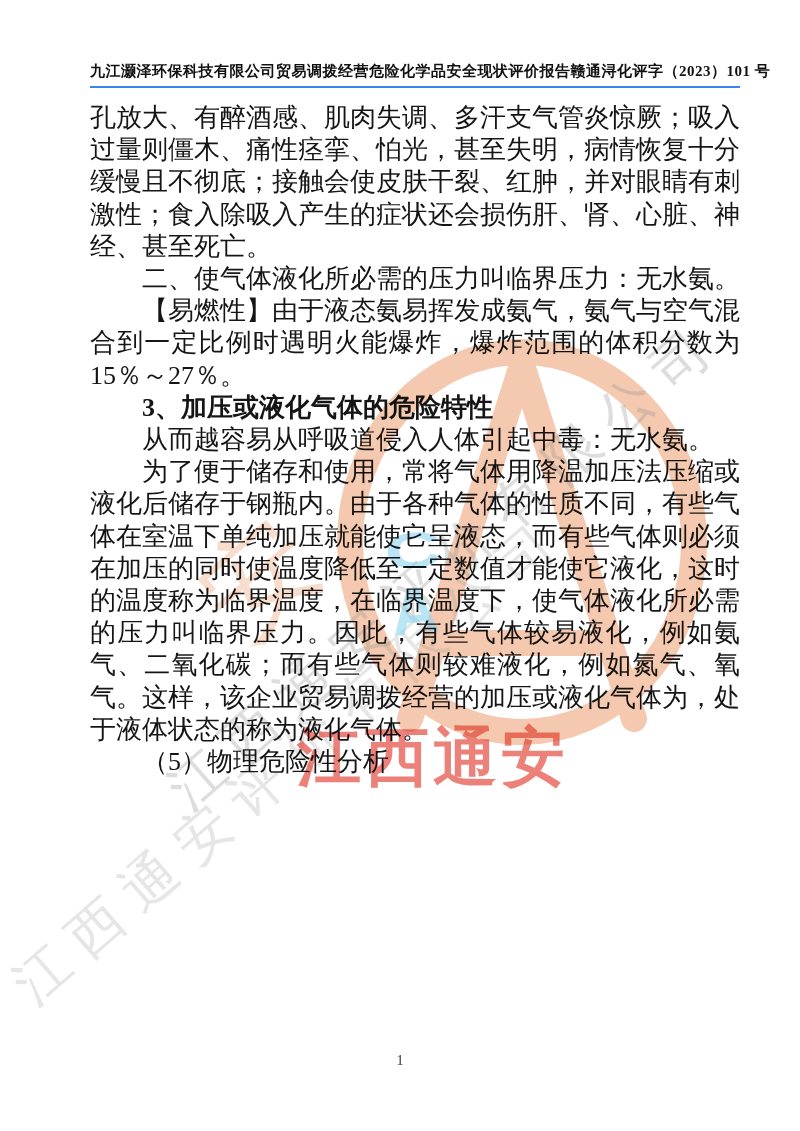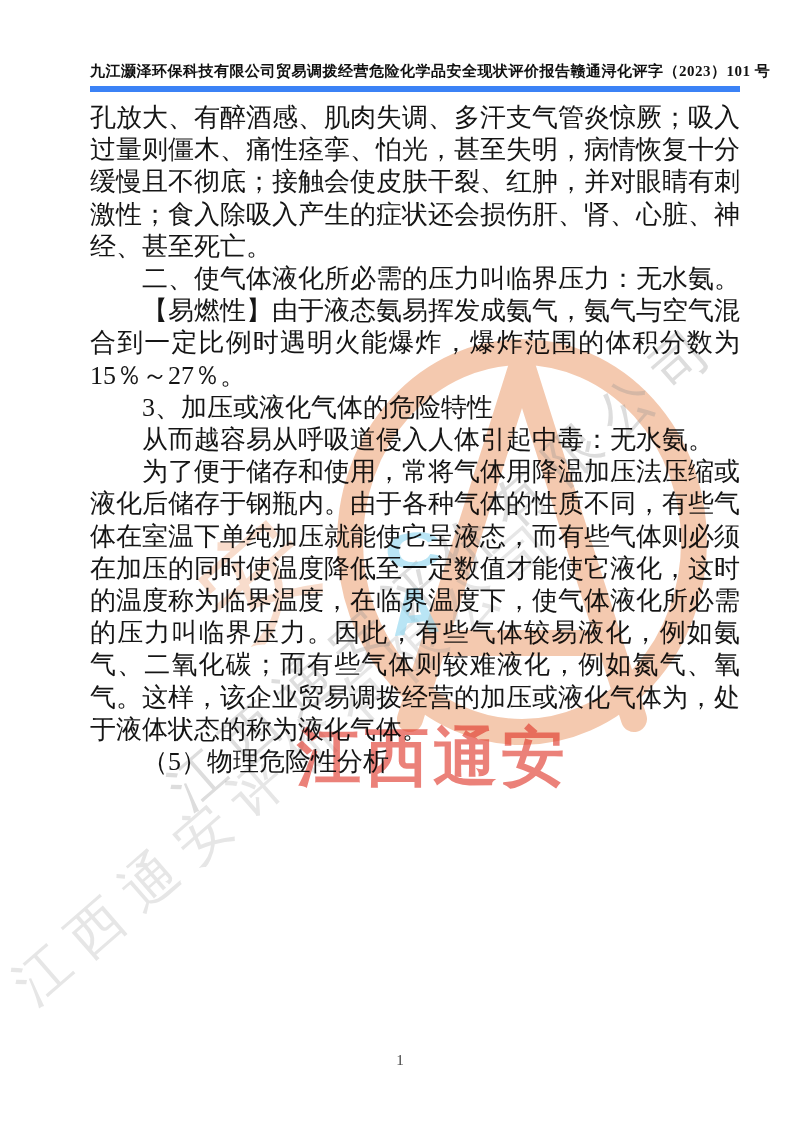--- a/index.html
+++ b/index.html
@@ -9,35 +9,35 @@
     margin:0 auto;
     background:#ffffff;
     overflow:hidden;
     font-family:"Liberation Serif","DejaVu Serif",serif;
     box-shadow:0 0 4px rgba(0,0,0,.25);
   }
   
   .header{
     position:absolute;left:90px;top:62px;width:650px;
     display:flex;justify-content:space-between;align-items:flex-start;
-    border-bottom:6px solid #3b82f6;
+    border-bottom:2px solid #3b82f6;
     padding-bottom:5px;
     font-size:15px;font-weight:bold;color:#111;
     letter-spacing:.5px;
     white-space:nowrap;
   }
   
   .content{
     position:absolute;left:90px;top:102px;width:650px;
     font-size:26px;line-height:32.2px;color:#151515;
     text-align:justify;
   }
   .content p{margin:0;}
   .content p.indent{text-indent:2em;}
-  .content p.bold{font-weight:normal;}
+  .content p.bold{font-weight:bold;}
   
   .footer{
     position:absolute;left:0;top:1052px;width:100%;
     text-align:center;font-size:15px;color:#444;
   }
   
   .watermark-layer{
     position:absolute;inset:0;
     pointer-events:none;
     mix-blend-mode:multiply;

